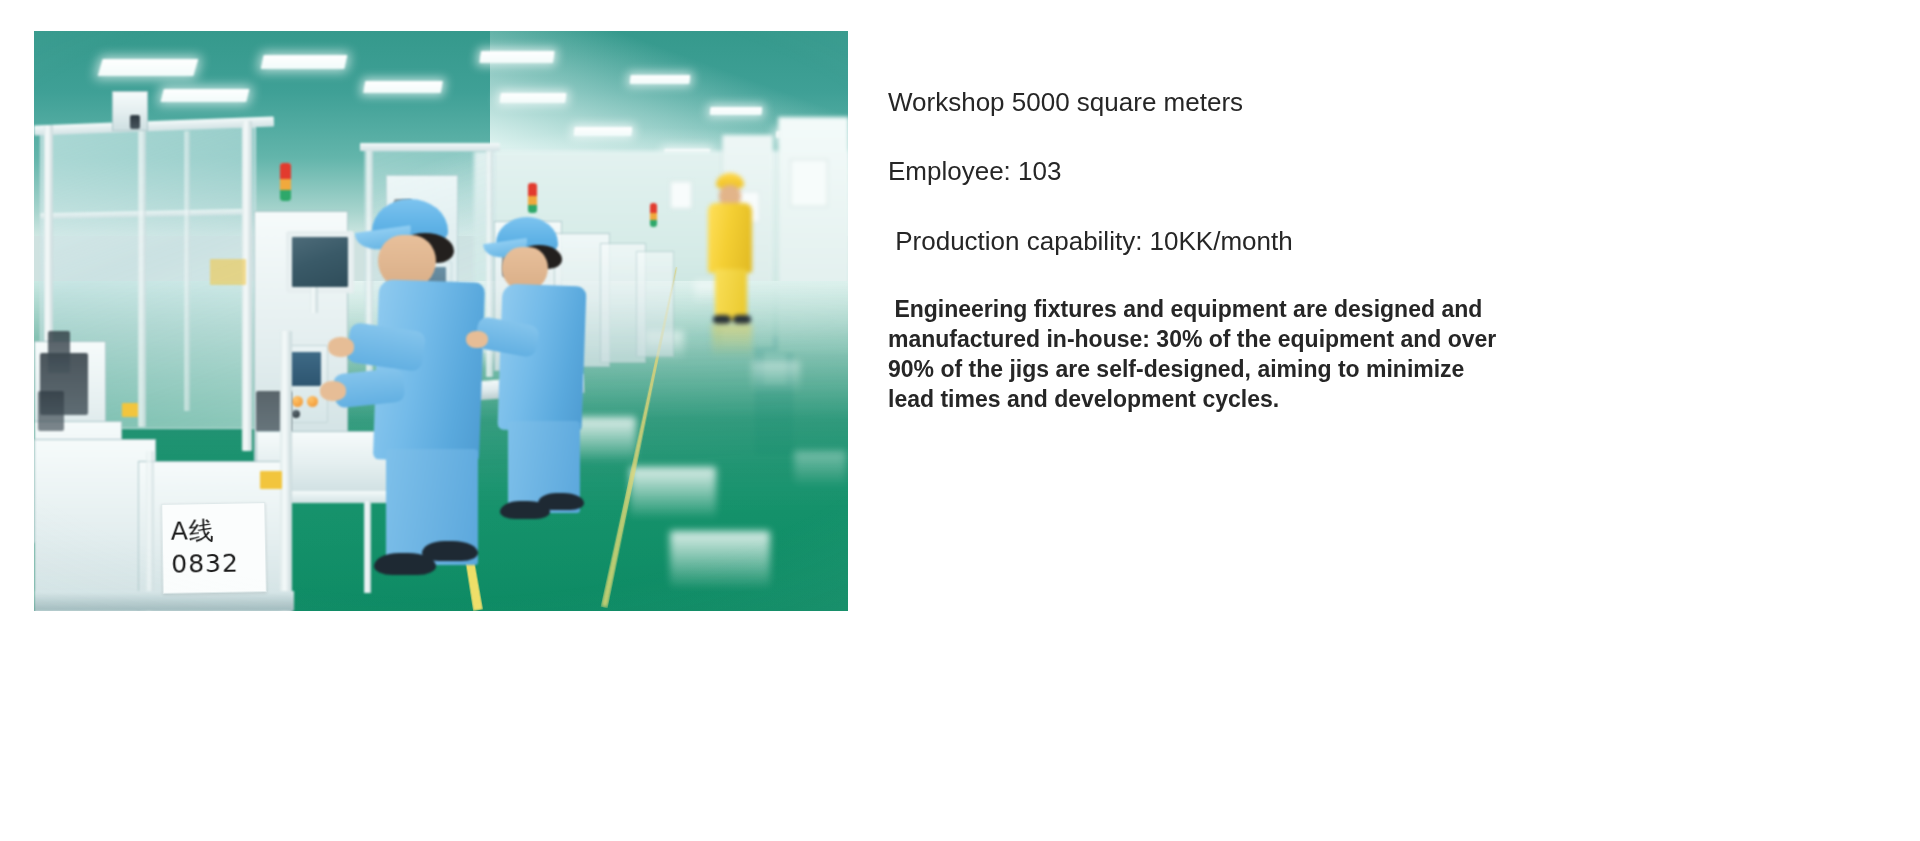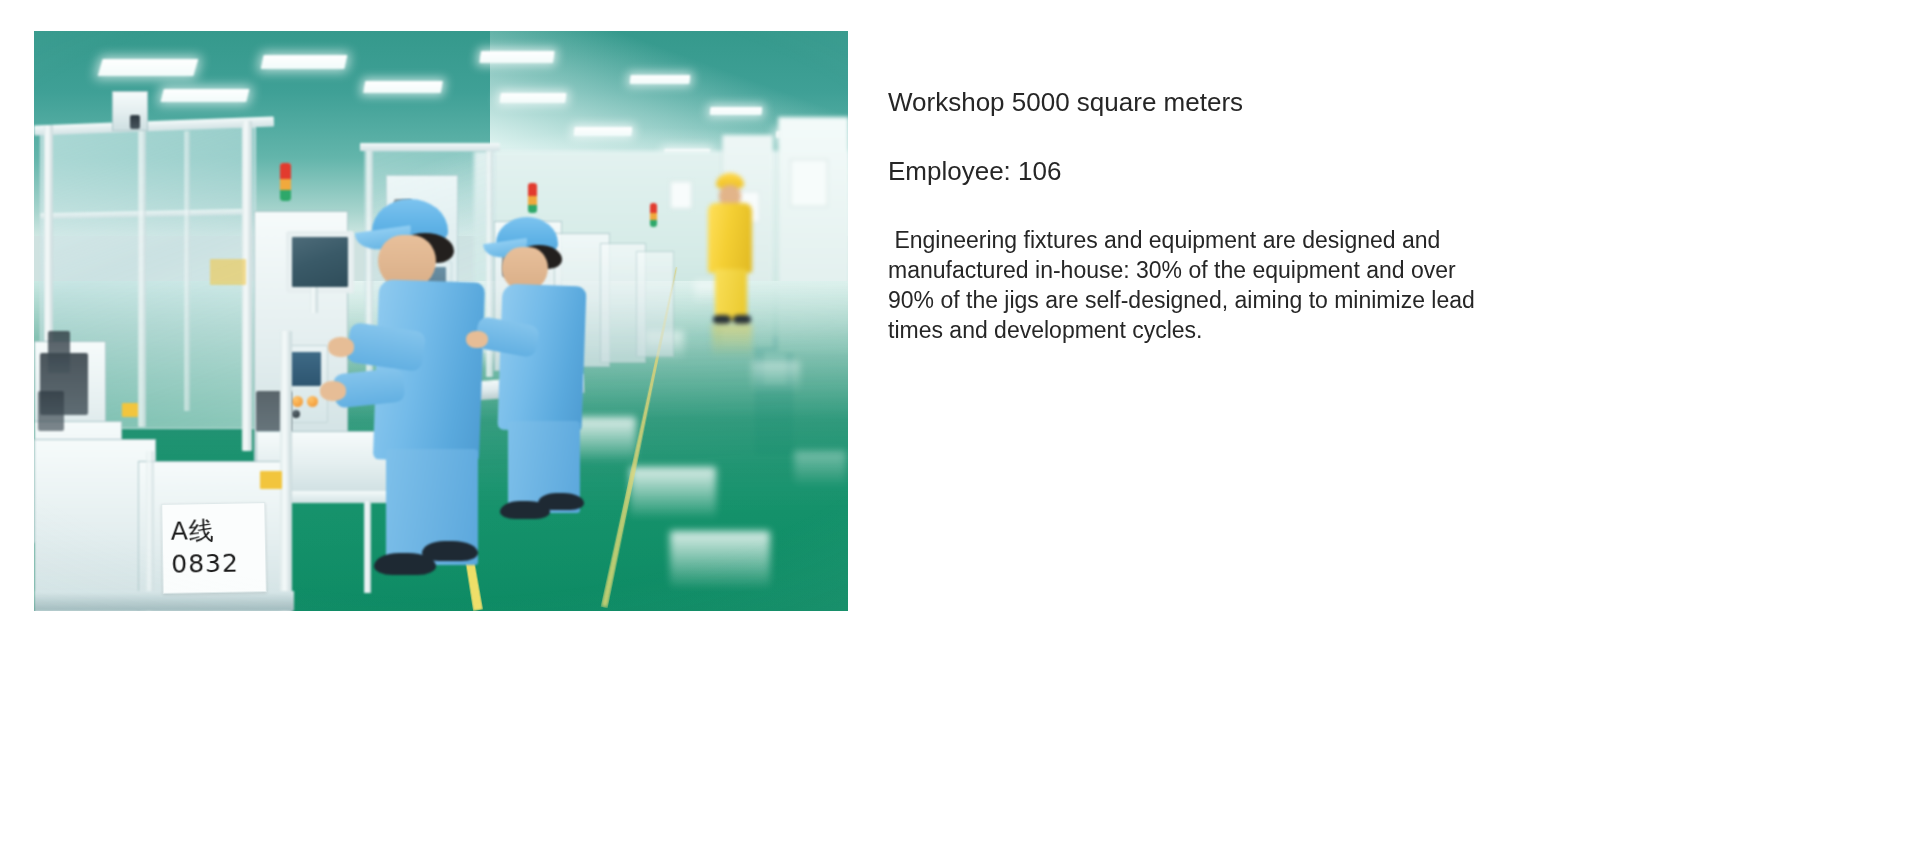--- a/index.html
+++ b/index.html
@@ -319,20 +319,21 @@
     width: 605px;
     white-space: pre-wrap;
   }
   .t-para-small {
     font-size: 23px;
     line-height: 30px;
     color: #262626;
     margin: 0;
     width: 612px;
     white-space: pre-wrap;
+    font-weight: bold;
   }
 </style>
 </head>
 <body>
 
 <div class="page">
 
   <div class="photo-frame">
     <div class="photo">
 
@@ -518,17 +519,18 @@
         <div class="yw-shoe" style="left:31px; top:142px; width:18px; height:9px;"></div>
         <div class="yw-reflect" style="left:10px; top:151px; width:40px; height:34px;"></div>
       </div>
 
       <div style="position:absolute;inset:0;background:radial-gradient(ellipse 120% 95% at 50% 45%, rgba(255,255,255,0) 55%, rgba(210,232,228,0.18) 100%);pointer-events:none;"></div>
     </div>
   </div>
 
   <div class="text-col">
     <p class="t-line">Workshop 5000 square meters</p>
-    <p class="t-line">Employee: 106</p>
+    <p class="t-line">Employee: 103</p>
+    <p class="t-line"> Production capability: 10KK/month</p>
     <p class="t-para-small"> Engineering fixtures and equipment are designed and manufactured in-house: 30% of the equipment and over 90% of the jigs are self-designed, aiming to minimize lead times and development cycles.</p>
   </div>
 
 </div>
 
 </body></html>

